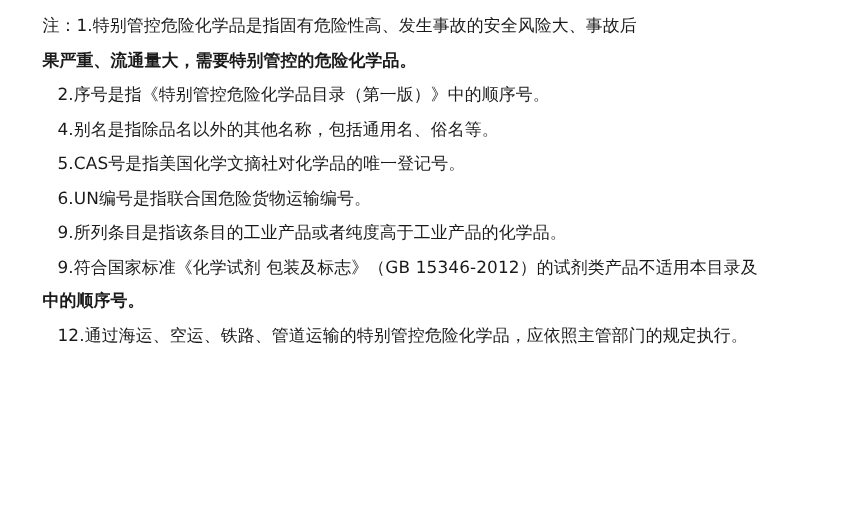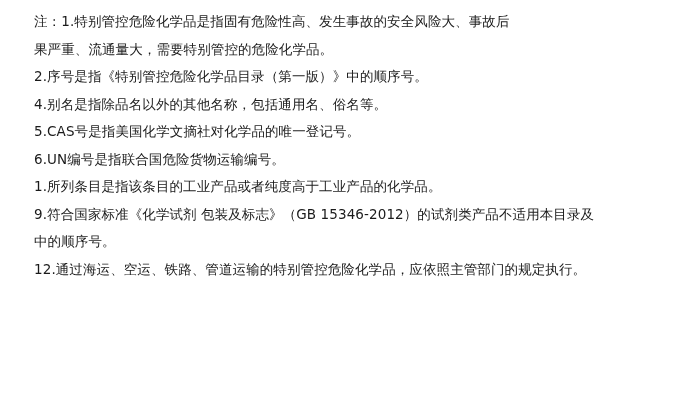--- a/index.html
+++ b/index.html
@@ -25,32 +25,34 @@
     font-size: 13.5px;
     line-height: 27.5px;
     letter-spacing: 0.1px;
     white-space: pre-wrap;
     word-break: break-all;
     text-align: left;
     color: #1a1a1a;
   }
   .note-line.hang {
     text-indent: 0;
+    font-weight: bold;
   }
   .note-line.indent {
     text-indent: 0;
+    margin-left: 12px;
   }
 </style>
 </head>
 <body>
 
 <div class="doc">
   <div class="note-line">注：1.特别管控危险化学品是指固有危险性高、发生事故的安全风险大、事故后</div>
   <div class="note-line hang">果严重、流通量大，需要特别管控的危险化学品。</div>
   <div class="note-line indent">2.序号是指《特别管控危险化学品目录（第一版）》中的顺序号。</div>
   <div class="note-line indent">4.别名是指除品名以外的其他名称，包括通用名、俗名等。</div>
   <div class="note-line indent">5.CAS号是指美国化学文摘社对化学品的唯一登记号。</div>
   <div class="note-line indent">6.UN编号是指联合国危险货物运输编号。</div>
-  <div class="note-line indent">1.所列条目是指该条目的工业产品或者纯度高于工业产品的化学品。</div>
+  <div class="note-line indent">9.所列条目是指该条目的工业产品或者纯度高于工业产品的化学品。</div>
   <div class="note-line indent">9.符合国家标准《化学试剂 包装及标志》（GB 15346-2012）的试剂类产品不适用本目录及</div>
   <div class="note-line hang">中的顺序号。</div>
   <div class="note-line indent">12.通过海运、空运、铁路、管道运输的特别管控危险化学品，应依照主管部门的规定执行。</div>
 </div>
 
 </body></html>

